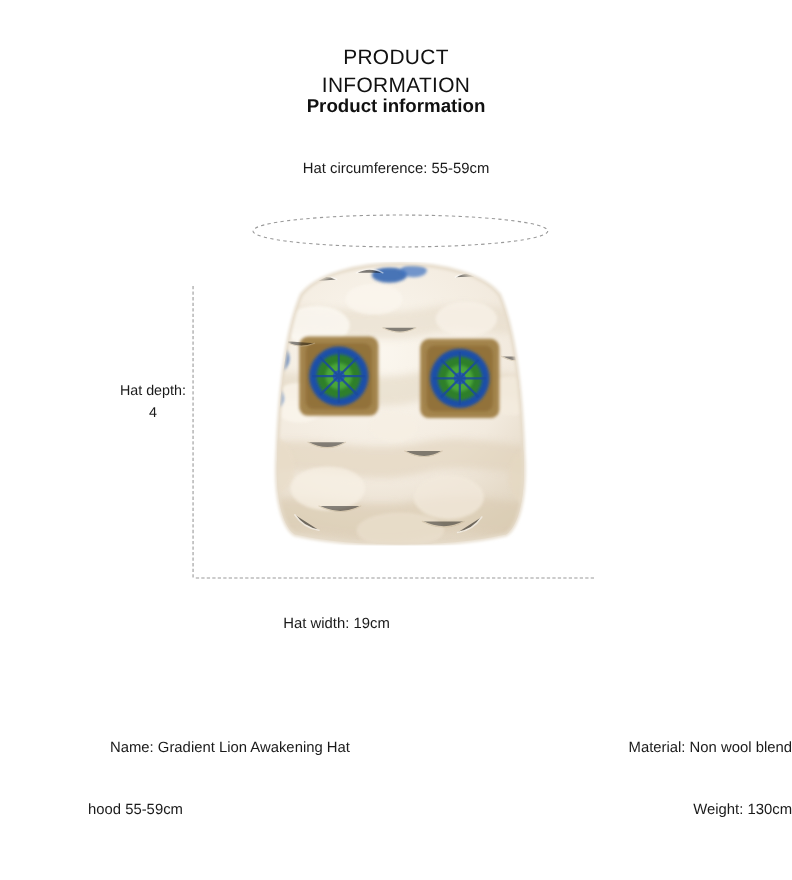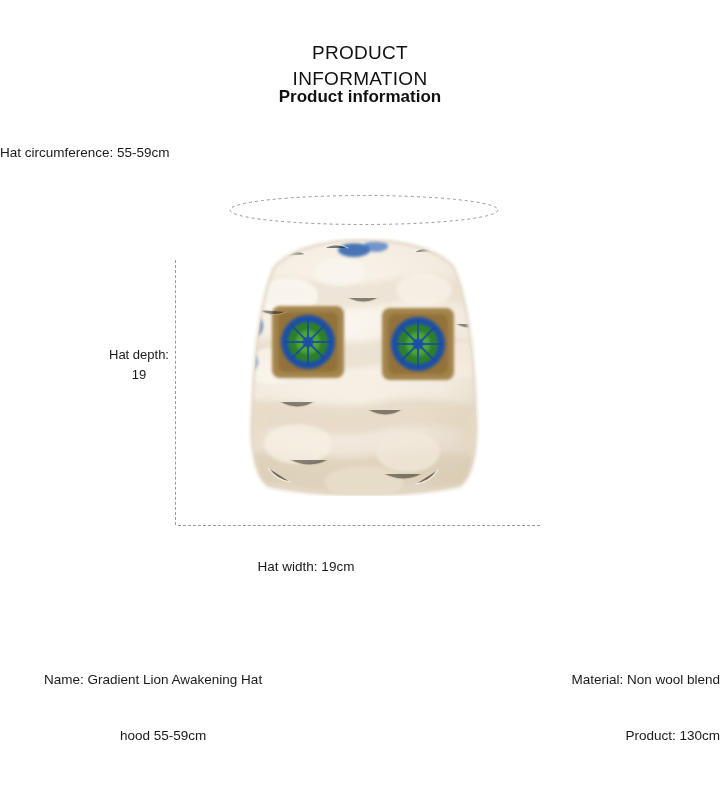--- a/index.html
+++ b/index.html
@@ -44,20 +44,21 @@
     font-weight: bold;
     color: #111;
   }
 
   
   .circ-label {
     position: absolute;
     top: 145px;
     left: 0;
     width: 720px;
+    text-align: center;
     font-size: 13.5px;
     color: #1a1a1a;
   }
 
   
   .ellipse {
     position: absolute;
     left: 228px;
     top: 193px;
     width: 272px;
@@ -121,46 +122,46 @@
     font-size: 13.5px;
     color: #1a1a1a;
   }
   .spec-row {
     display: flex;
     align-items: baseline;
     height: 56px;
   }
   .spec-cell-left {
     width: 380px;
-    padding-left: 44px;
+    padding-left: 100px;
   }
   .spec-cell-right {
     width: 340px;
     padding-left: 8px;
     text-align: right;
   }
-  .spec-row.second .spec-cell-left { padding-left: 120px; }
+  .spec-row.second .spec-cell-left { padding-left: 80px; }
   .spec-row.second .spec-cell-right { padding-left: 8px; }
 </style>
 </head>
 <body>
 
 <div class="title-en">
   <span class="wrap">PRODUCT INFORMATION</span>
 </div>
 <div class="title-cn">Product information</div>
 
 <div class="circ-label">Hat circumference: 55-59cm</div>
 
 <svg class="ellipse" viewBox="0 0 272 34" aria-hidden="true">
   <ellipse cx="136" cy="17" rx="134" ry="14.5" fill="none" stroke="#9a9a9a" stroke-width="1" stroke-dasharray="3 3"></ellipse>
 </svg>
 
 <div class="depth-line"></div>
-<div class="depth-label">Hat depth: 19</div>
+<div class="depth-label">Hat depth: 4</div>
 
 <svg class="hat" viewBox="0 0 272 258" aria-hidden="true">
   <defs>
     <clipPath id="hatClip">
       <path d="M46,30 C60,12 96,2 136,2 C176,2 212,12 226,30
                C240,62 246,120 248,176
                C250,212 244,240 232,248
                C196,256 160,257 136,257
                C112,257 76,256 40,248
                C28,240 22,212 24,176
@@ -276,15 +277,15 @@
 <div class="width-line"></div>
 <div class="width-label">Hat width: 19cm</div>
 
 <div class="specs">
   <div class="spec-row first">
     <div class="spec-cell-left">Name: Gradient Lion Awakening Hat</div>
     <div class="spec-cell-right">Material: Non wool blend</div>
   </div>
   <div class="spec-row second">
     <div class="spec-cell-left">hood 55-59cm</div>
-    <div class="spec-cell-right">Product: 130cm</div>
+    <div class="spec-cell-right">Weight: 130cm</div>
   </div>
 </div>
 
 </body></html>

